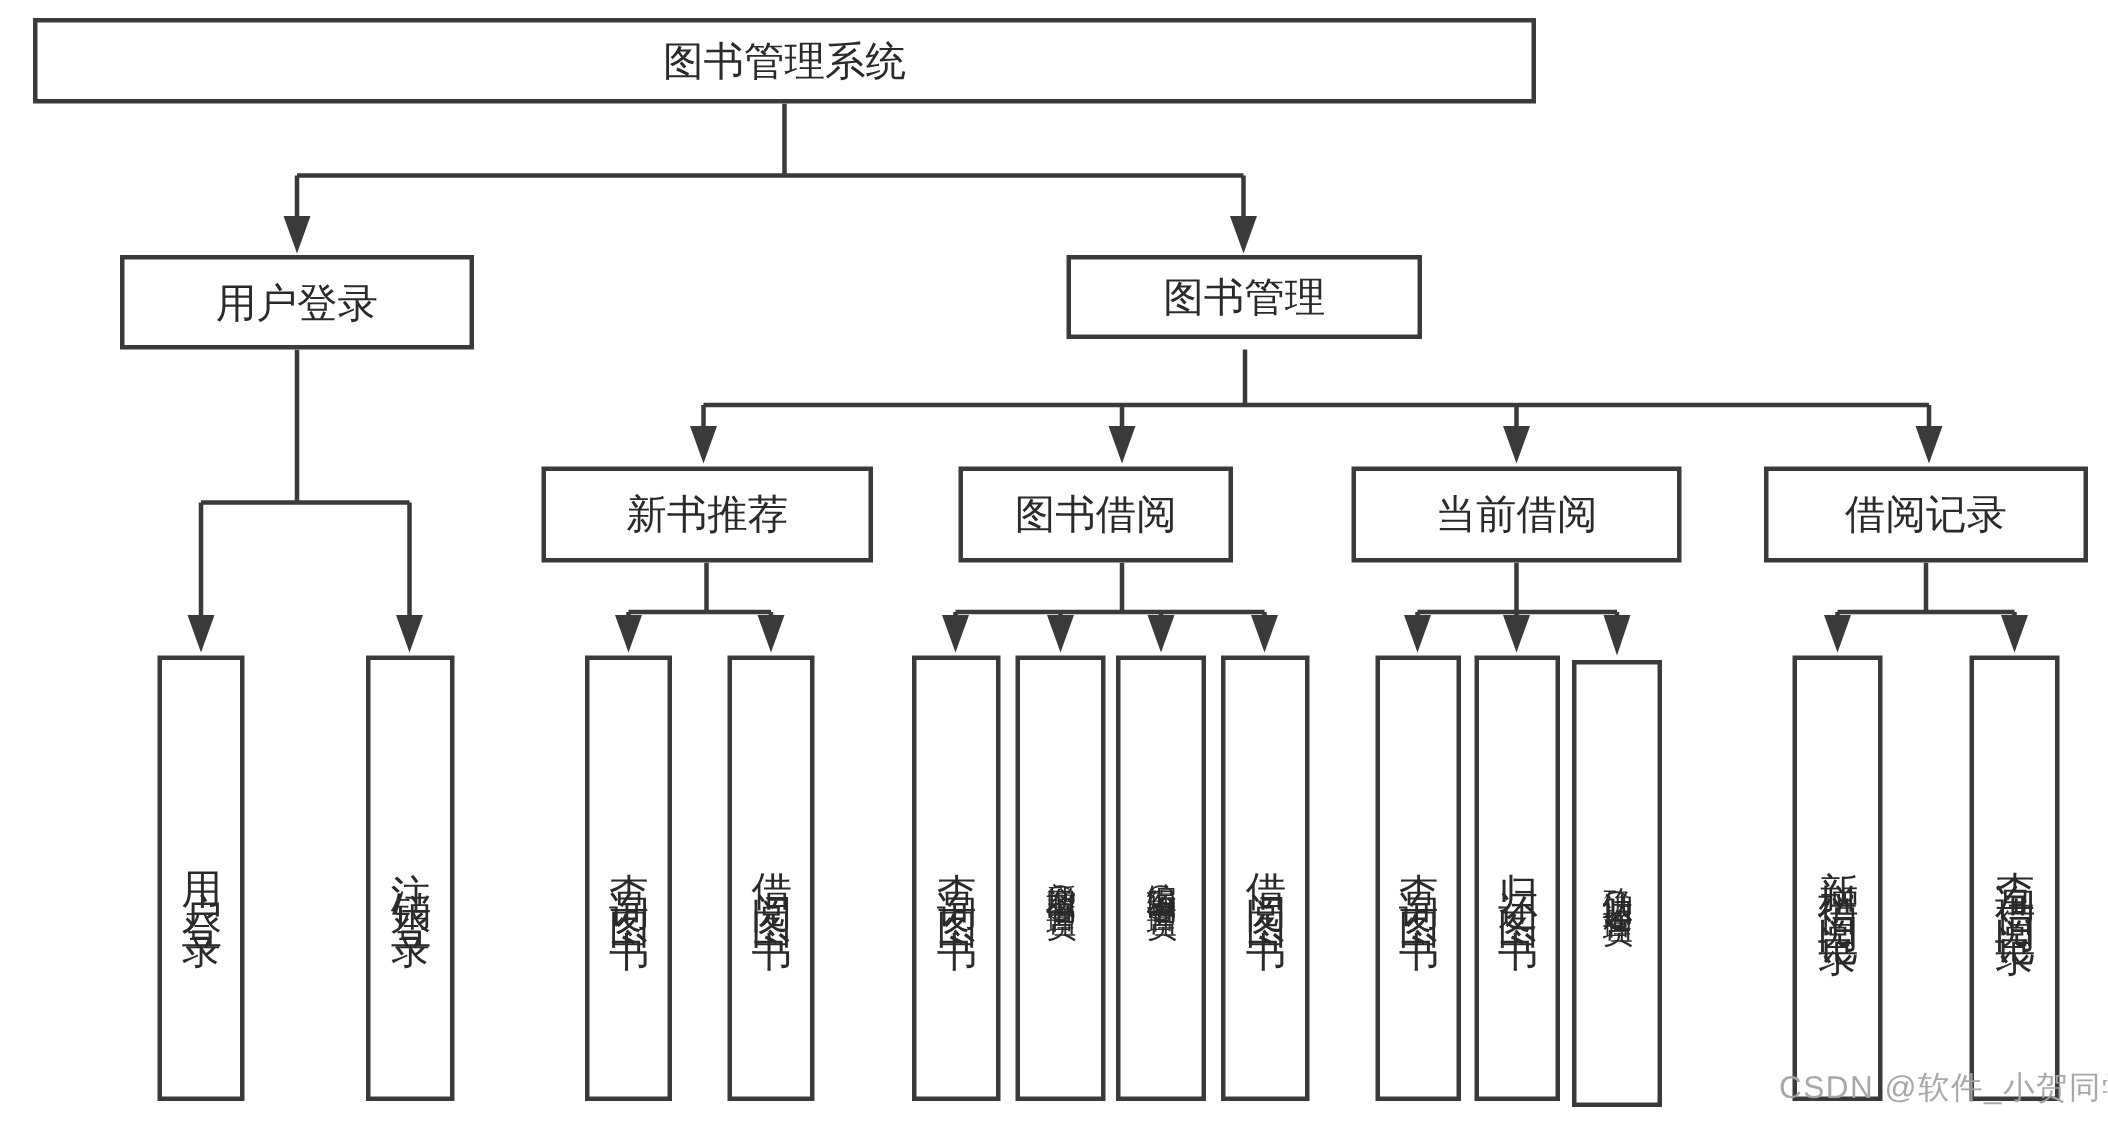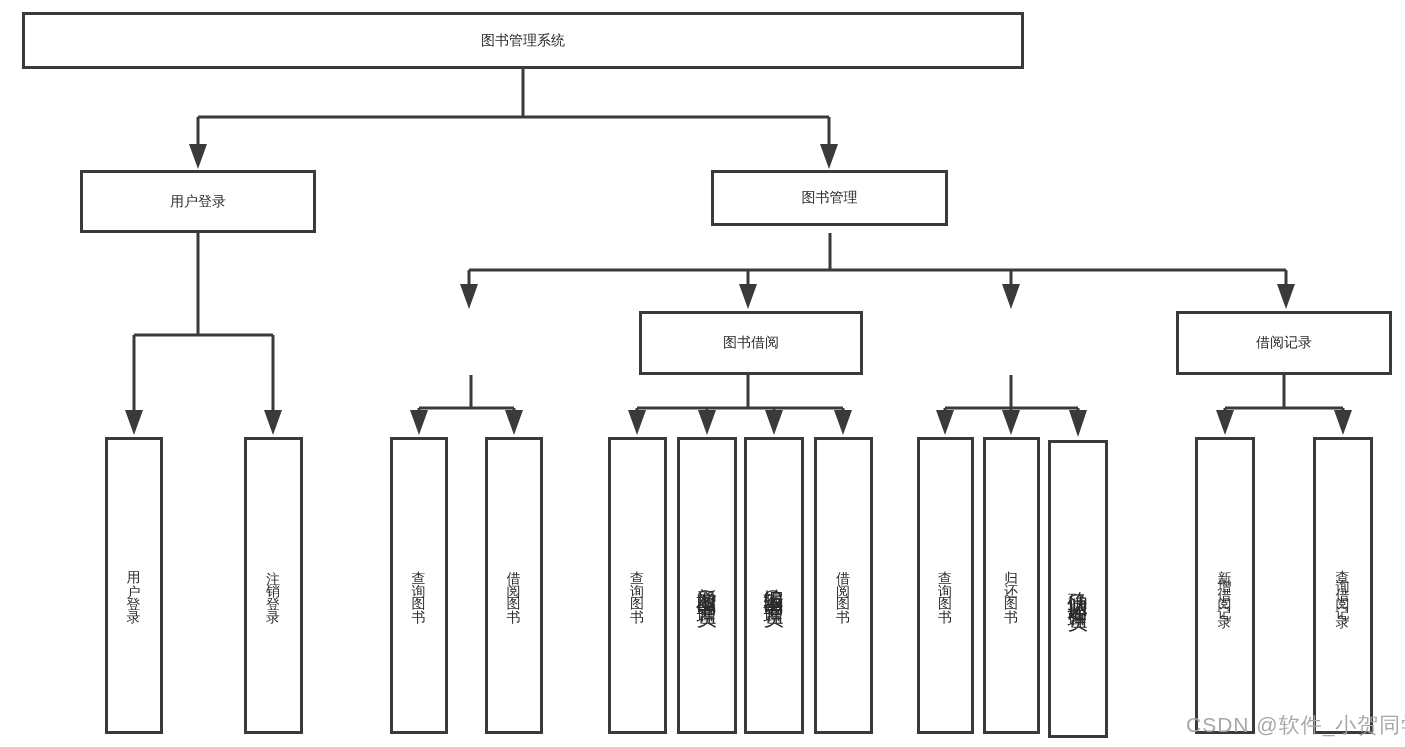--- a/index.html
+++ b/index.html
@@ -12,41 +12,41 @@
   }
   #connectors{position:absolute;left:0;top:0;width:1405px;height:747px;}
   .box{
     position:absolute;
     box-sizing:border-box;
     background:#ffffff;
     border:3px solid #3a3a3a;
     display:flex;
     align-items:center;
     justify-content:center;
-    font-size:14px;
+    font-size:27px;
     color:#2a2a2a;
     text-align:center;
     white-space:nowrap;
   }
   .vbox{
     writing-mode:vertical-rl;
     text-orientation:mixed;
     white-space:normal;
     line-height:1;
   }
   .ls-s{letter-spacing:13px;}
   .ls-m{letter-spacing:9px;}
   .ls-l{letter-spacing:3px;font-size:20px;}
 
   
   #box-root{left:22px;top:12px;width:1002px;height:57px;}
   #box-user-login{left:80px;top:170px;width:236px;height:63px;}
   #box-book-mgmt{left:711px;top:170px;width:237px;height:56px;}
   #box-new-book{left:361px;top:311px;width:221px;height:64px;}
-  #box-book-borrow{left:639px;top:311px;width:224px;height:64px;}
+  #box-book-borrow{left:639px;top:311px;width:183px;height:64px;}
   #box-current-borrow{left:901px;top:311px;width:220px;height:64px;}
   #box-borrow-records{left:1176px;top:311px;width:216px;height:64px;}
 
   #leaf-a0{left:105px;top:437px;width:58px;height:297px;}
   #leaf-a1{left:244px;top:437px;width:59px;height:297px;}
   #leaf-b0{left:390px;top:437px;width:58px;height:297px;}
   #leaf-b1{left:485px;top:437px;width:58px;height:297px;}
   #leaf-c0{left:608px;top:437px;width:59px;height:297px;}
   #leaf-c1{left:677px;top:437px;width:60px;height:297px;}
   #leaf-c2{left:744px;top:437px;width:60px;height:297px;}
@@ -92,21 +92,23 @@
              M936 410 L954 410 L945 435 Z  M1002 410 L1020 410 L1011 435 Z
              M1069 410 L1087 410 L1078 437 Z
              M1216 410 L1234 410 L1225 435 Z  M1334 410 L1352 410 L1343 435 Z" fill="#3a3a3a" stroke="none"></path>
   </svg>
 
   <div class="box" id="box-root">图书管理系统</div>
 
   <div class="box" id="box-user-login">用户登录</div>
   <div class="box" id="box-book-mgmt">图书管理</div>
 
+  <div class="box" id="box-new-book">新书推荐</div>
   <div class="box" id="box-book-borrow">图书借阅</div>
+  <div class="box" id="box-current-borrow">当前借阅</div>
   <div class="box" id="box-borrow-records">借阅记录</div>
 
   <div class="box vbox ls-s" id="leaf-a0">用户登录</div>
   <div class="box vbox ls-s" id="leaf-a1">注销登录</div>
 
   <div class="box vbox ls-s" id="leaf-b0">查询图书</div>
   <div class="box vbox ls-s" id="leaf-b1">借阅图书</div>
 
   <div class="box vbox ls-s" id="leaf-c0">查询图书</div>
   <div class="box vbox ls-l" id="leaf-c1">新增图书（管理员）</div>

